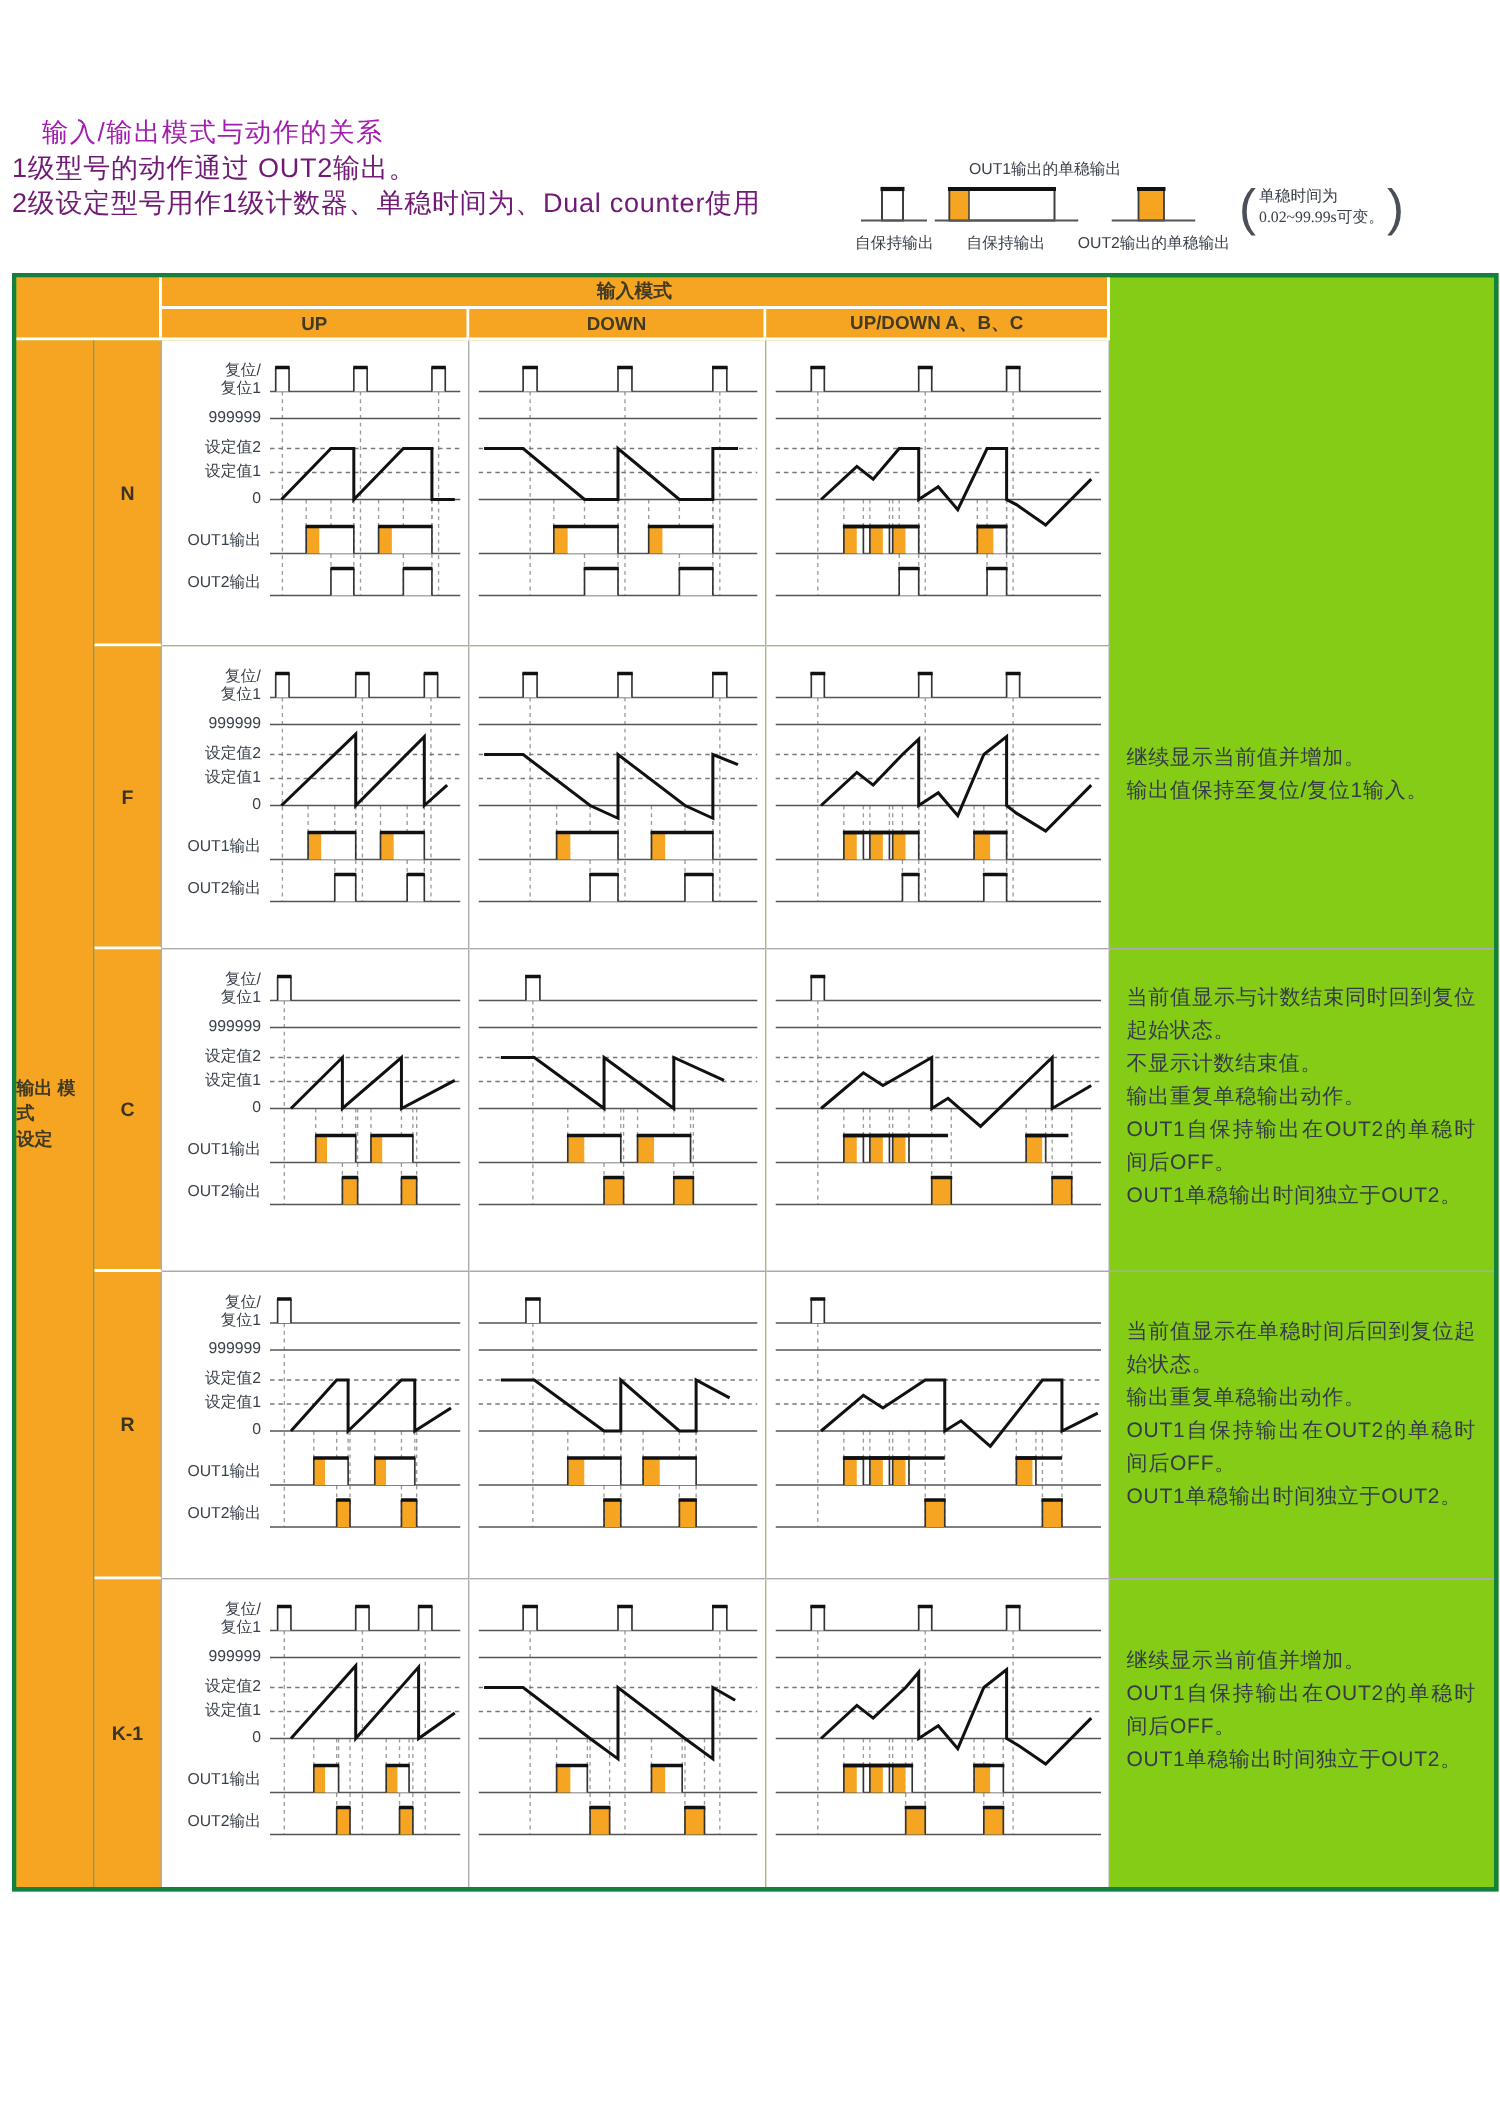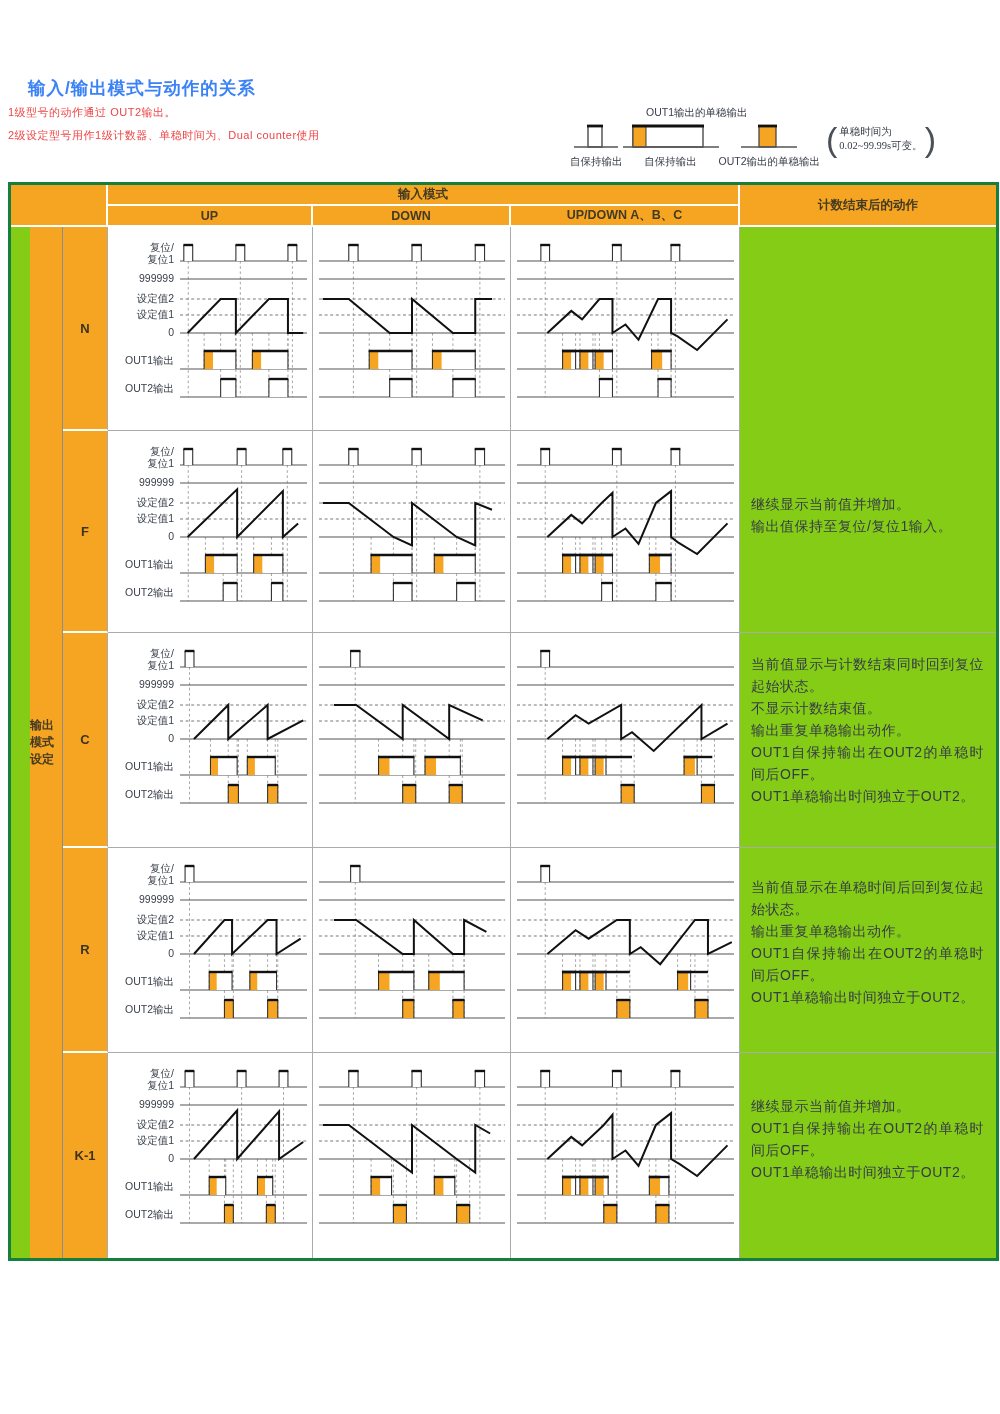--- a/index.html
+++ b/index.html
@@ -1,19 +1,19 @@
 <!DOCTYPE html>
 <html><head>
 <meta charset="utf-8">
 <style>
   html,body{margin:0;padding:0;background:#e8e8e8;}
   .page{position:relative;width:1000px;height:1414px;background:#ffffff;margin:0 auto;
         font-family:"Liberation Sans","DejaVu Sans",sans-serif;color:#363c47;overflow:hidden;}
-  .title{position:absolute;left:28px;top:76px;font-size:17.5px;font-weight:bold;color:#3b82f6;letter-spacing:1px;text-align:right;}
-  .intro{position:absolute;left:8px;top:101px;font-size:11px;line-height:23px;color:#ef4444;letter-spacing:0.5px;}
+  .title{position:absolute;left:28px;top:76px;font-size:17.5px;font-weight:normal;color:#a21caf;letter-spacing:1px;text-align:right;}
+  .intro{position:absolute;left:8px;top:101px;font-size:18px;line-height:23px;color:#701a75;letter-spacing:0.5px;}
   
   .legend{position:absolute;left:570px;top:106px;width:426px;height:66px;}
   .lg-out1-label{position:absolute;left:76px;top:0;font-size:10.5px;color:#3a404b;}
   .lg-row{position:absolute;left:0;top:14px;display:flex;align-items:flex-start;}
   .lg-item{display:flex;flex-direction:column;align-items:center;}
   .lg-item svg{display:block;}
   .lg-cap{font-size:10.5px;color:#3a404b;margin-top:1px;white-space:nowrap;}
   .lg-note{display:flex;align-items:center;margin-left:6px;margin-top:2px;}
   .lg-paren{font-size:34px;font-weight:300;color:#4a4f58;line-height:34px;}
   .lg-note-lines{font-size:10.5px;line-height:14px;color:#3a404b;padding:0 2px;white-space:nowrap;font-family:Liberation Serif, serif;}
@@ -22,21 +22,21 @@
        display:grid;border:3px solid #15803d;
        grid-template-columns:52px 45px 205px 198px 229px 256px;
        grid-template-rows:21px 21px 204px 202px 215px 205px 205px;
        background:#84cc16;}
   .cell{box-sizing:border-box;position:relative;}
   .orange{background:#F6A523;border-right:2px solid #fff;border-bottom:2px solid #fff;}
   .hdr{display:flex;align-items:center;justify-content:center;
        font-size:12.5px;font-weight:bold;color:#433a22;}
   .white-cell{background:#fff;border-right:1px solid #ababab;border-bottom:1px solid #ababab;}
   .side-label{display:flex;align-items:center;justify-content:center;text-align:left;
-       font-size:12px;font-weight:bold;color:#433a22;white-space:pre-line;line-height:17px;border-bottom:none;margin-left:19px;}
+       font-size:12px;font-weight:bold;color:#433a22;white-space:pre-line;line-height:17px;border-bottom:none;}
   .letter{display:flex;align-items:center;justify-content:center;
        font-size:13px;font-weight:bold;color:#3c3420;border-right:1px solid #ababab;}
   .diag svg{position:absolute;top:12px;height:170px;left:6px;right:5px;width:calc(100% - 11px);}
   .diag.has-labels svg{left:72px;width:calc(100% - 77px);}
   .axis-label{position:absolute;font-size:10.5px;color:#3a404b;width:64px;text-align:right;left:2px;
        line-height:12px;white-space:pre-line;}
   .desc{font-size:14px;line-height:22px;color:#363c47;padding:0 12px 0 11px;letter-spacing:0.5px;
         text-align:justify;white-space:pre-line;border-bottom:1px solid #ababab;}
 </style>
 </head>
@@ -83,21 +83,20 @@
         <span class="lg-note-lines"><span>单稳时间为</span><br><span>0.02~99.99s可变。</span></span>
         <span class="lg-paren">)</span>
       </div>
     </div>
   </div>
 
   <div class="tbl">
 
     <div class="cell orange" style="grid-column:1/3;grid-row:1/3;"></div>
     <div class="cell orange hdr" style="grid-column:3/6;grid-row:1;">输入模式</div>
-    <div class="cell orange hdr" style="grid-column:6;grid-row:1/3;border-right:none;">计数结束后的动作</div>
     <div class="cell orange hdr" style="grid-column:3;grid-row:2;">UP</div>
     <div class="cell orange hdr" style="grid-column:4;grid-row:2;">DOWN</div>
     <div class="cell orange hdr" style="grid-column:5;grid-row:2;">UP/DOWN  A、B、C</div>
 
     <div class="cell orange side-label" style="grid-column:1;grid-row:3/8;border-right:1px solid #8d8d8d;border-bottom:none;">输出 模式
 设定</div>
 
     <div class="cell orange letter" style="grid-column:2;grid-row:3;">N</div>
     <div class="cell orange letter" style="grid-column:2;grid-row:4;">F</div>
     <div class="cell orange letter" style="grid-column:2;grid-row:5;">C</div>

